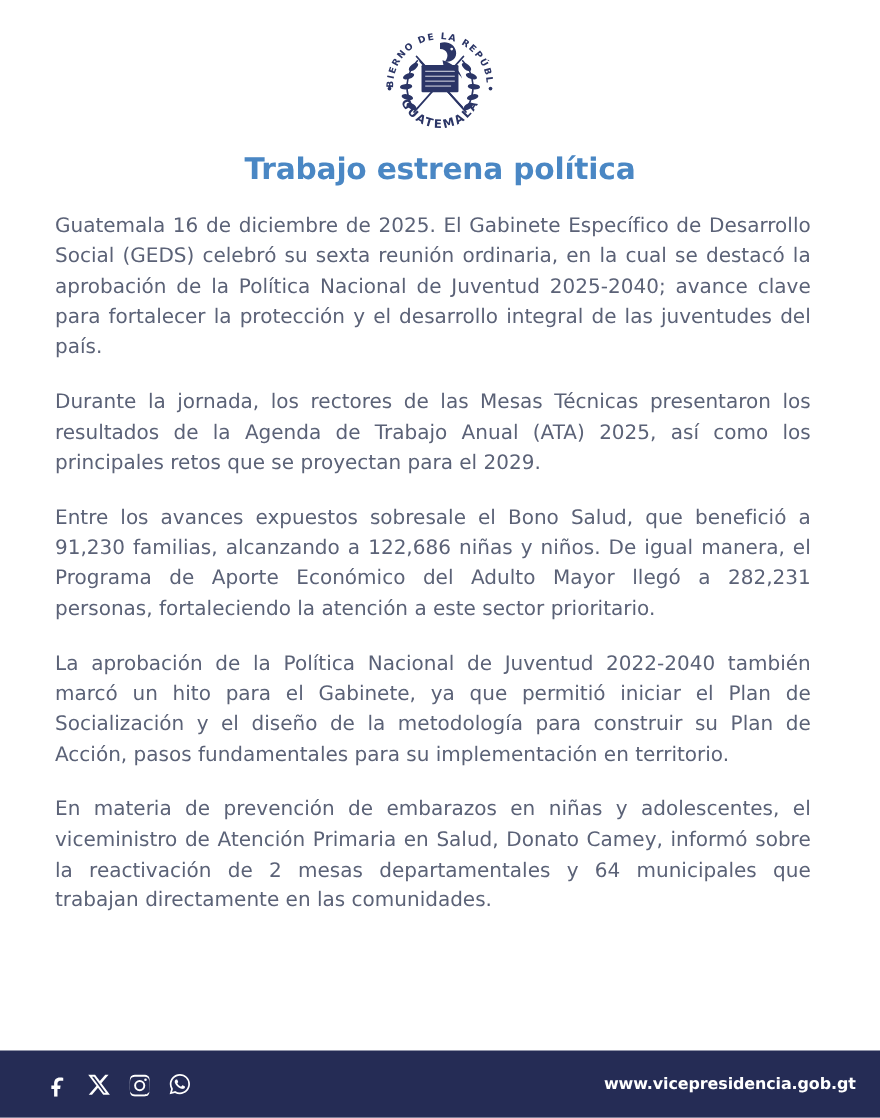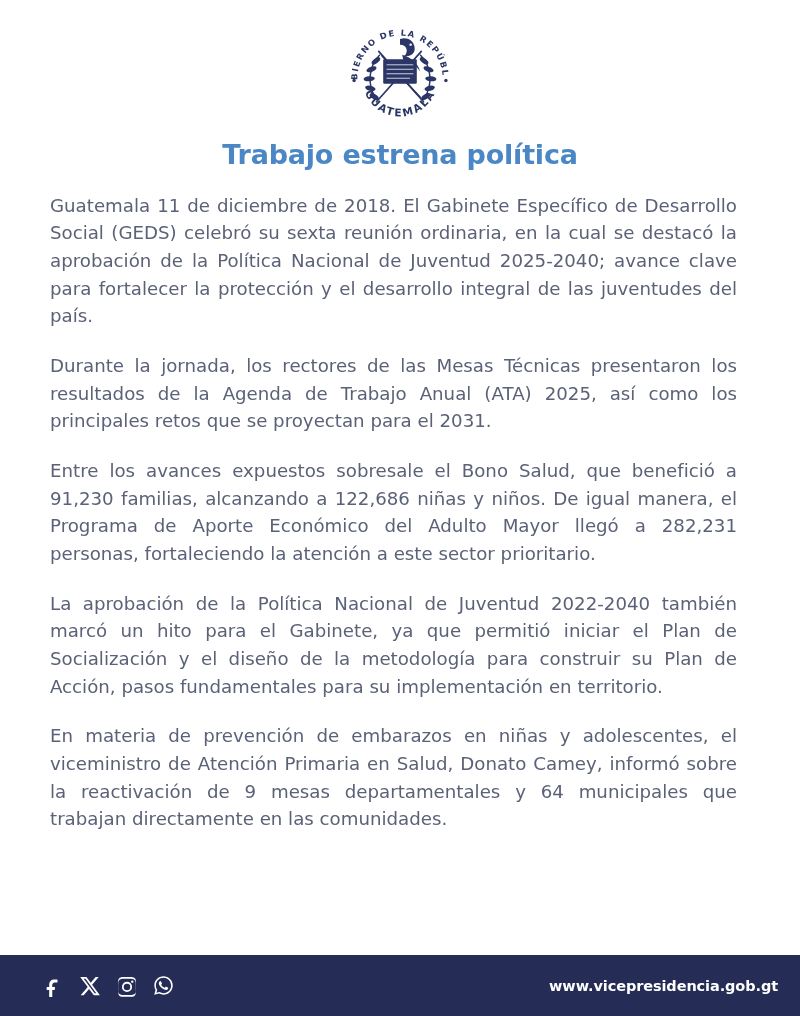--- a/index.html
+++ b/index.html
@@ -168,25 +168,25 @@
         <path d="M100,34 C112,30 124,36 126,48 C128,60 118,66 108,64 C116,56 112,44 100,44 Z"></path>
         <path d="M104,62 C118,66 132,76 136,92 C130,82 118,74 106,72 Z"></path>
         <circle cx="119" cy="44" r="2.2" fill="#ffffff"></circle>
       </g>
     </svg>
   </div>
 
   <h1 class="title">Trabajo estrena política</h1>
 
   <div class="content">
-    <p class="para">Guatemala 11 de diciembre de 2018. El Gabinete Específico de Desarrollo Social (GEDS) celebró su sexta reunión ordinaria, en la cual se destacó la aprobación de la Política Nacional de Juventud 2025-2040; avance clave para fortalecer la protección y el desarrollo integral de las juventudes del país.</p>
-    <p class="para">Durante la jornada, los rectores de las Mesas Técnicas presentaron los resultados de la Agenda de Trabajo Anual (ATA) 2025, así como los principales retos que se proyectan para el 2031.</p>
+    <p class="para">Guatemala 16 de diciembre de 2025. El Gabinete Específico de Desarrollo Social (GEDS) celebró su sexta reunión ordinaria, en la cual se destacó la aprobación de la Política Nacional de Juventud 2025-2040; avance clave para fortalecer la protección y el desarrollo integral de las juventudes del país.</p>
+    <p class="para">Durante la jornada, los rectores de las Mesas Técnicas presentaron los resultados de la Agenda de Trabajo Anual (ATA) 2025, así como los principales retos que se proyectan para el 2029.</p>
     <p class="para">Entre los avances expuestos sobresale el Bono Salud, que benefició a 91,230 familias, alcanzando a 122,686 niñas y niños. De igual manera, el Programa de Aporte Económico del Adulto Mayor llegó a 282,231 personas, fortaleciendo la atención a este sector prioritario.</p>
     <p class="para">La aprobación de la Política Nacional de Juventud 2022-2040 también marcó un hito para el Gabinete, ya que permitió iniciar el Plan de Socialización y el diseño de la metodología para construir su Plan de Acción, pasos fundamentales para su implementación en territorio.</p>
-    <p class="para">En materia de prevención de embarazos en niñas y adolescentes, el viceministro de Atención Primaria en Salud, Donato Camey, informó sobre la reactivación de 9 mesas departamentales y 64 municipales que trabajan directamente en las comunidades.</p>
+    <p class="para">En materia de prevención de embarazos en niñas y adolescentes, el viceministro de Atención Primaria en Salud, Donato Camey, informó sobre la reactivación de 2 mesas departamentales y 64 municipales que trabajan directamente en las comunidades.</p>
   </div>
 
   <div class="footer">
     <div class="social">
 
       <span class="social-icon">
         <svg viewBox="0 0 24 24" width="22" height="22" aria-hidden="true">
           <path d="M14.6 8.2h2.3V5.1c-.4-.05-1.8-.18-3.4-.18-3.36 0-5.66 2.1-5.66 5.97V13H5.1v3.45h2.74V24h3.36v-7.55h2.63L14.25 13h-3.05v-1.77c0-1 .27-3.03 3.4-3.03z"></path>
         </svg>
       </span>

